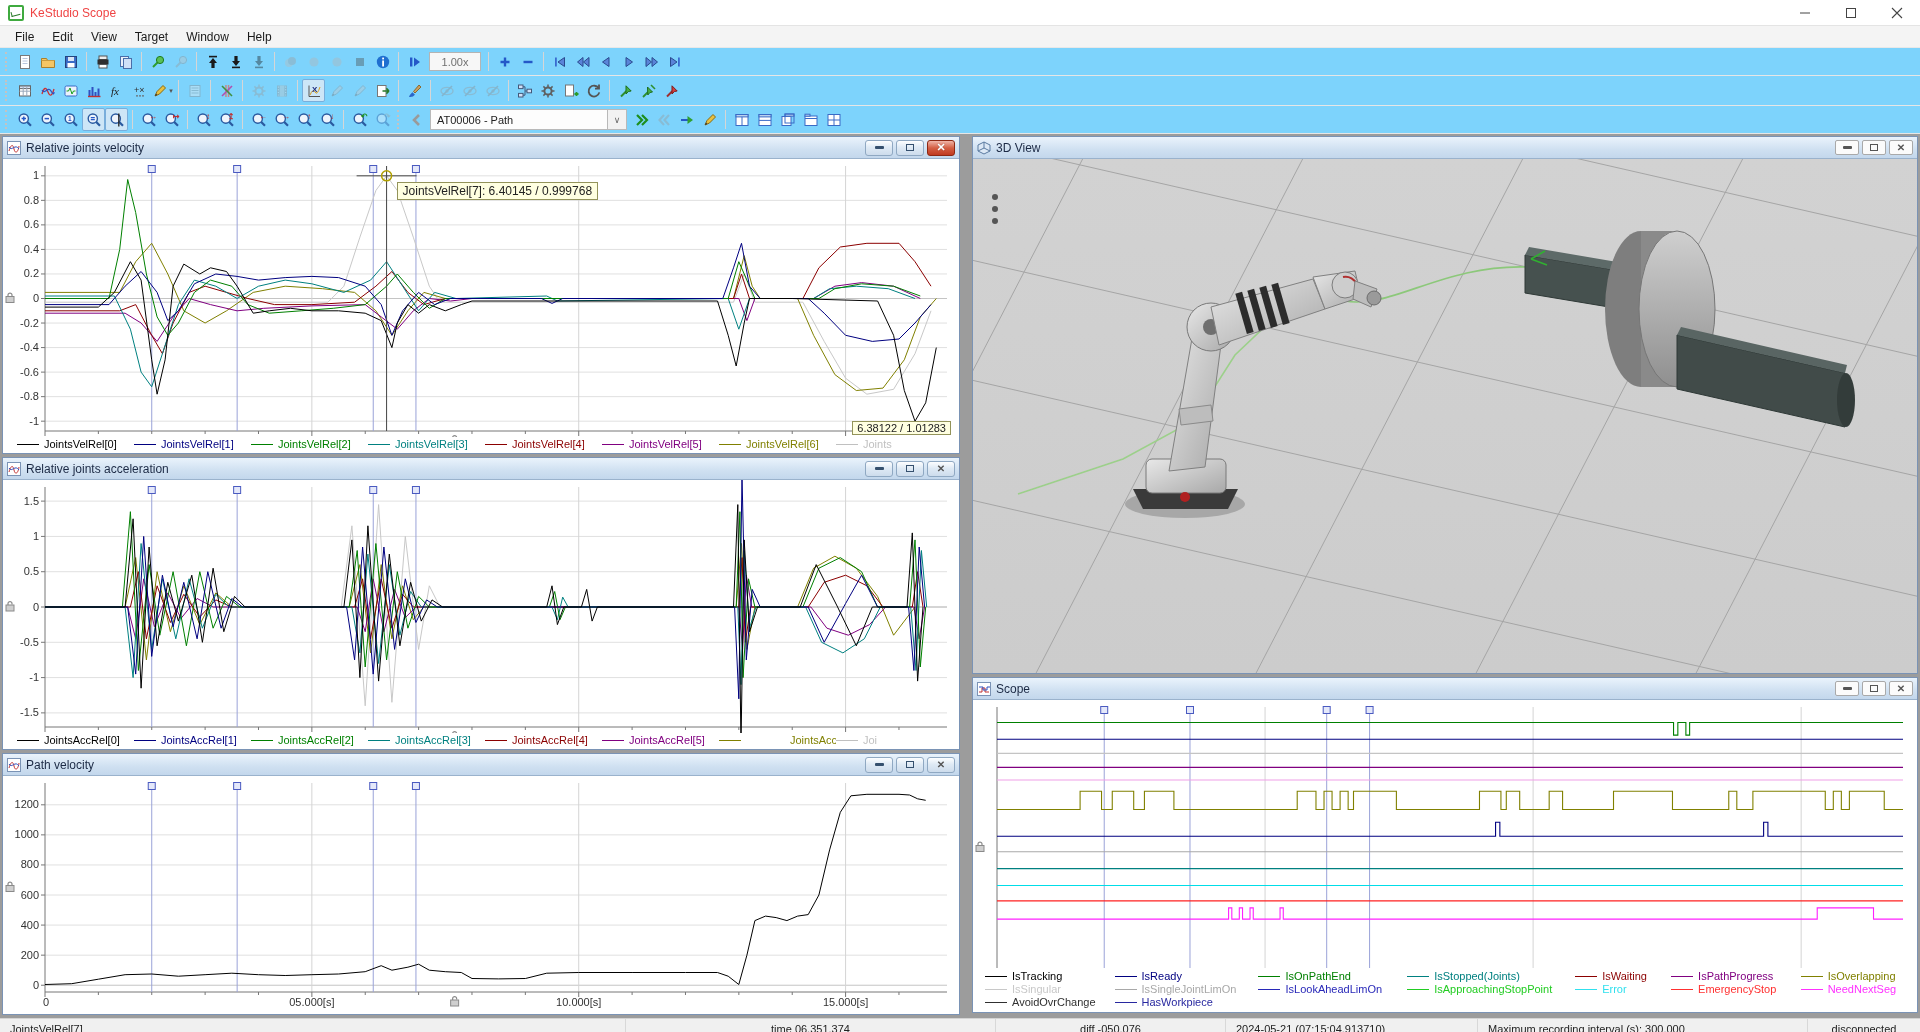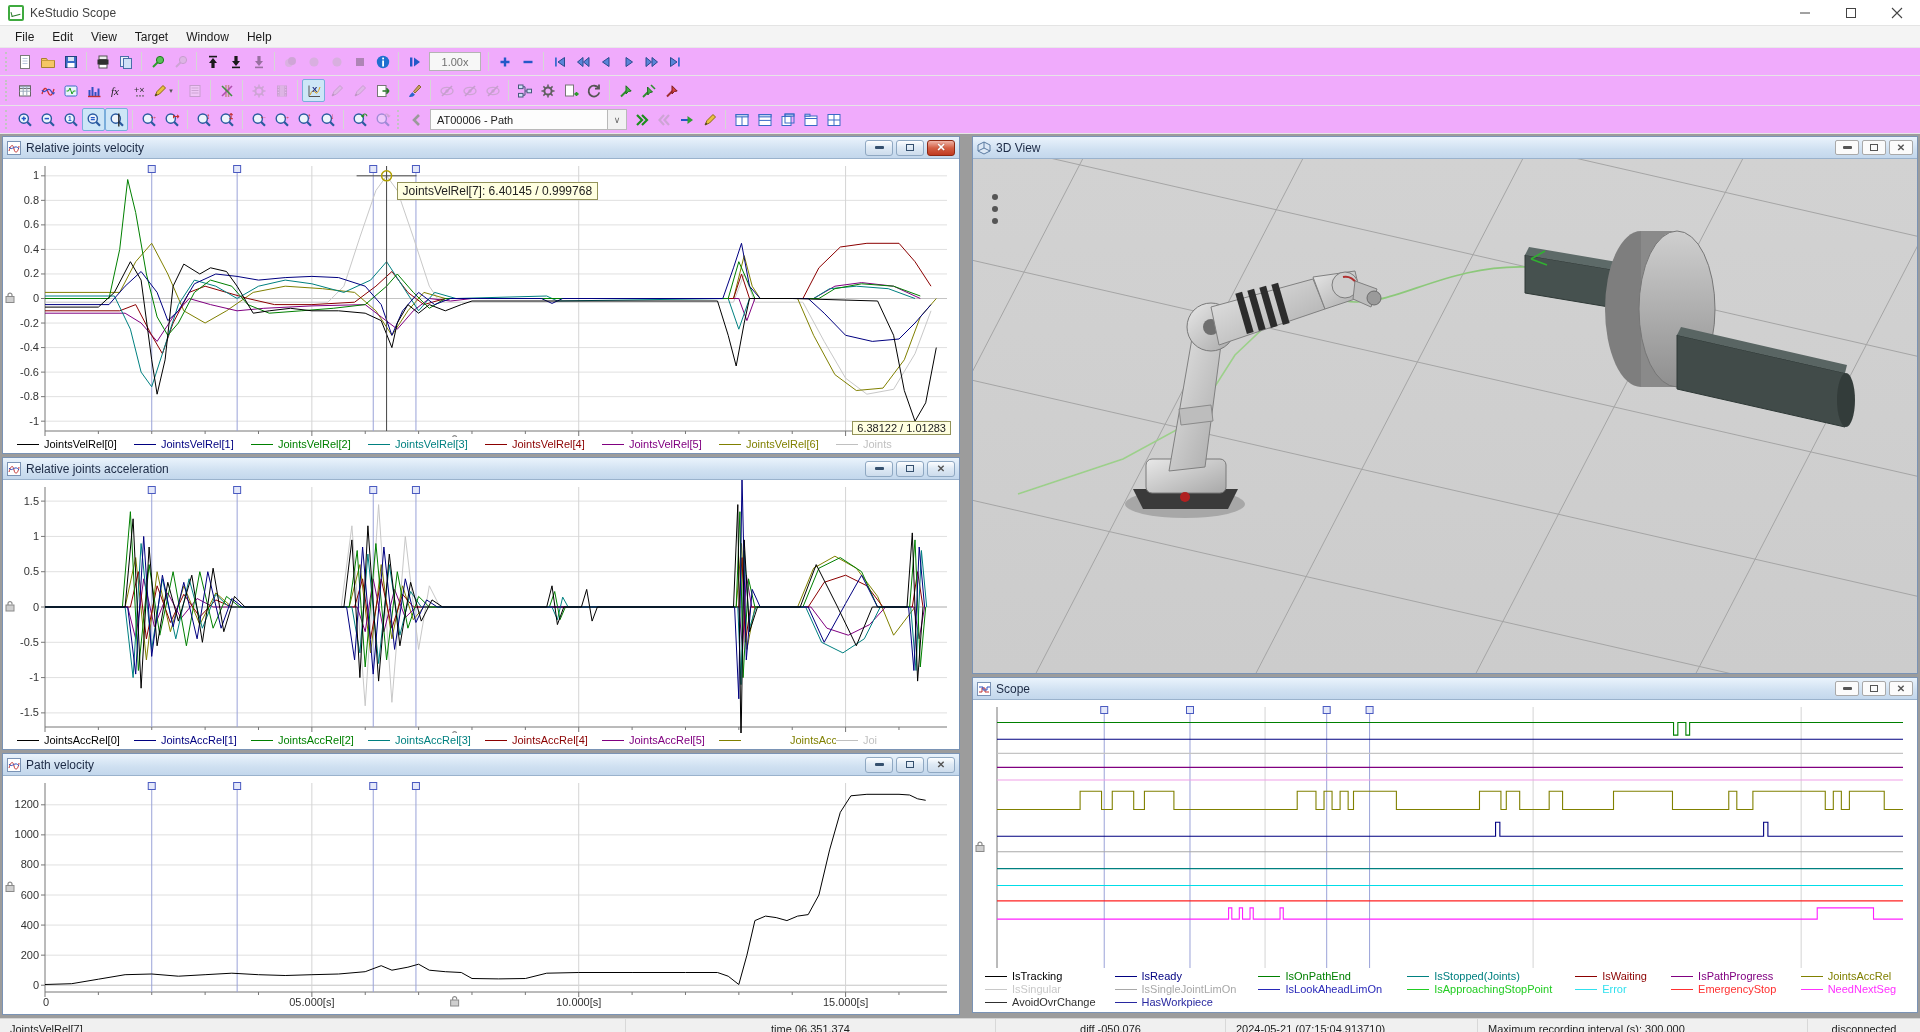--- a/index.html
+++ b/index.html
@@ -3,29 +3,29 @@
 <meta charset="utf-8">
 <style>
   * { box-sizing: border-box; margin:0; padding:0; }
   html,body { width:1920px; height:1032px; overflow:hidden;
     font-family:"Liberation Sans", sans-serif; font-size:12px; background:#f0f0f0; color:#111; }
 
   
   .titlebar { height:26px; background:#ffffff; display:flex; align-items:center; border-bottom:1px solid #e4e4e4; }
   .app-ico { width:16px; height:16px; margin:0 6px 0 8px; background:#fff; border:2px solid #3faa3f; border-radius:2px; position:relative; }
   .app-ico:before { content:""; position:absolute; left:1px; top:4px; width:8px; height:4px; border:1px solid #2a7a2a; border-top:none; border-right:none; transform:rotate(-15deg); }
-  .app-title { font-size:12px; color:#404040; }
+  .app-title { font-size:12px; color:#ef4444; }
   .cap-btns { margin-left:auto; display:flex; height:100%; }
   .cap-btn { width:46px; height:100%; display:flex; align-items:center; justify-content:center; color:#444; font-size:13px; }
   .cap-btn svg { display:block; }
 
   .menubar { height:22px; display:flex; align-items:center; background:#f4f4f4; padding-left:6px; border-bottom:1px solid #e8e8e8; }
   .menu-item { padding:2px 9px; color:#1a1a1a; }
 
-  .toolbar { display:flex; align-items:center; background:#f0abfc; padding:1px 2px; border-bottom:1px solid #e6e6e6; }
+  .toolbar { display:flex; align-items:center; background:#7dd3fc; padding:1px 2px; border-bottom:1px solid #e6e6e6; }
   .tb1 { height:28px; } .tb2 { height:30px; } .tb3 { height:28px; }
   .grip { width:5px; align-self:stretch; margin:3px 3px; border-left:2px dotted #c3c3c3; }
   .tsep { width:1px; align-self:stretch; margin:3px 4px; background:#d6d6d6; }
   .tbtn { width:23px; height:23px; display:flex; align-items:center; justify-content:center; border:1px solid transparent; border-radius:2px; }
   .tbtn.active { background:#cde6f7; border-color:#79aedb; }
   .tbtn.disabled { opacity:.40; }
   .tbtn svg { display:block; }
   .tb-input { width:52px; height:19px; border:1px solid #b4b4b4; background:#f7f7f7; color:#707070; font-size:11px; text-align:center; margin:0 3px; }
   .combo { display:flex; align-items:center; height:21px; margin:0 2px; }
   .combo-text { min-width:178px; height:21px; border:1px solid #b9b9b9; background:#fdfdfd; display:flex; align-items:center; padding:0 6px; font-size:11px; color:#222; }
@@ -1184,21 +1184,21 @@
           <div class="legend-item">
             <span class="legend-dash" style="border-top-color: rgb(139, 0, 0);"></span>
             <span style="color: rgb(139, 0, 0);">IsWaiting</span>
           </div>
           <div class="legend-item">
             <span class="legend-dash" style="border-top-color: rgb(128, 0, 128);"></span>
             <span style="color: rgb(128, 0, 128);">IsPathProgress</span>
           </div>
           <div class="legend-item">
             <span class="legend-dash" style="border-top-color: rgb(128, 128, 0);"></span>
-            <span style="color: rgb(128, 128, 0);">JointsAccRel</span>
+            <span style="color: rgb(128, 128, 0);">IsOverlapping</span>
           </div>
           <div class="legend-item">
             <span class="legend-dash" style="border-top-color: rgb(200, 200, 200);"></span>
             <span style="color: rgb(200, 200, 200);">IsSingular</span>
           </div>
           <div class="legend-item">
             <span class="legend-dash" style="border-top-color: rgb(168, 168, 168);"></span>
             <span style="color: rgb(168, 168, 168);">IsSingleJointLimOn</span>
           </div>
           <div class="legend-item">

